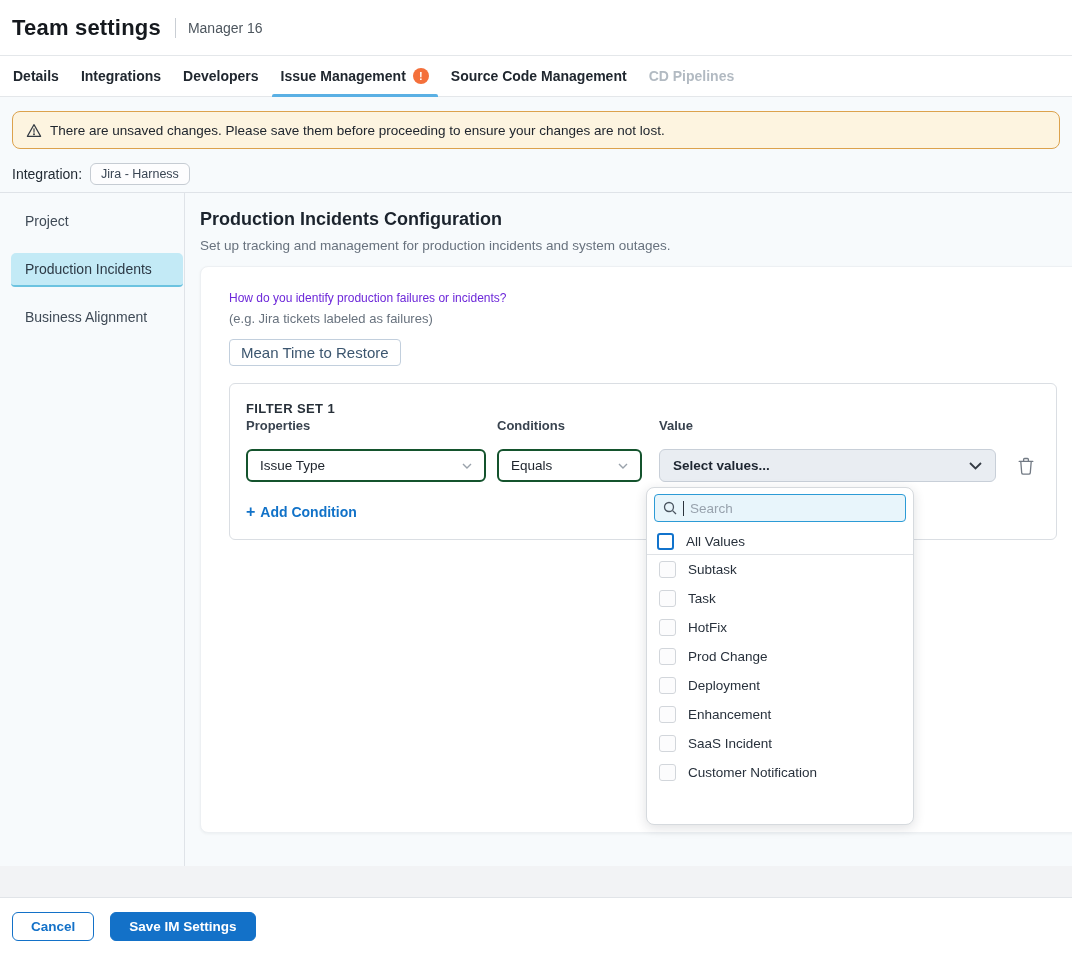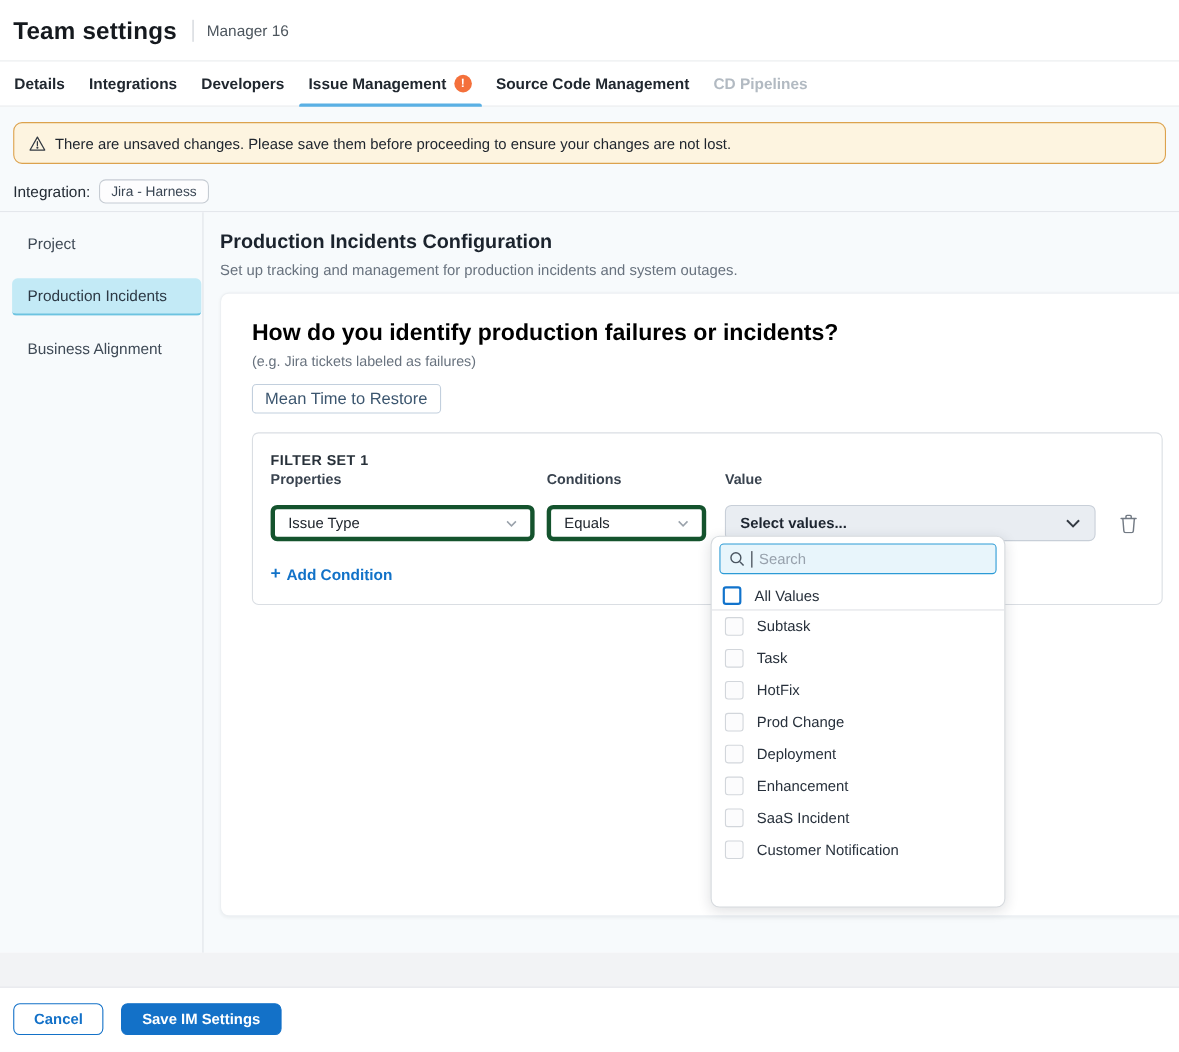--- a/index.html
+++ b/index.html
@@ -44,32 +44,32 @@
     border-bottom:2px solid transparent; }
   .side-item.active { background:#c3eaf6; color:#2c3945; border-bottom:2px solid #6cc3e0;
     border-radius:5px 5px 4px 4px; }
 
   .main { flex:1; padding:16px 9px 0 15px; }
   .main-title { font-size:18px; font-weight:700; color:#1b232d; }
   .main-sub { margin-top:8px; font-size:13.5px; color:#68727e; }
 
   .card { margin-top:13px; background:#fff; border:1px solid #edf0f3; border-radius:8px;
     box-shadow:0 1px 3px rgba(20,30,40,.05); height:567px; padding:24px 28px; }
-  .question { font-size:21px; font-weight:700; color:#000000; }
+  .question { font-size:12px; font-weight:400; color:#6d28d9; }
   .hint { margin-top:6px; font-size:13px; color:#68727e; }
   .metric-chip { display:inline-block; margin-top:13px; border:1px solid #c2cfdd; border-radius:4px;
     background:#fff; padding:4px 11px; font-size:15px; color:#3c566f; cursor:pointer; }
 
   .filter-box { margin-top:17px; border:1px solid #dadee3; border-radius:6px; padding:17px 16px 18px; }
   .filter-title { font-size:13px; font-weight:700; color:#273039; letter-spacing:.4px; }
   .filter-grid { display:grid; grid-template-columns:251px 162px 357px 24px; align-items:center; }
   .filter-grid.labels { margin-top:2px; }
   .col-label { font-size:13px; font-weight:600; color:#39434f; }
   .filter-grid.controls { margin-top:16px; }
-  .select { width:240px; height:33px; background:#fff; border:4px solid #14532d; border-radius:6px;
+  .select { width:240px; height:33px; background:#fff; border:2px solid #14532d; border-radius:6px;
     display:flex; align-items:center; justify-content:space-between; padding:0 12px; cursor:pointer; }
   .select.cond { width:145px; }
   .select-text { font-size:13.5px; color:#20262e; }
   .value-trigger { width:337px; height:33px; background:#e9edf2; border:1px solid #c8cfd8; border-radius:6px;
     display:flex; align-items:center; justify-content:space-between; padding:0 13px; cursor:pointer; }
   .value-text { font-size:13.5px; font-weight:700; color:#1d2530; }
   .trash-btn { background:none; border:none; cursor:pointer; padding:2px; display:flex; }
   .add-condition { margin-top:21px; display:inline-flex; align-items:center; gap:5px;
     font-size:14px; font-weight:700; color:#1172c8; cursor:pointer; background:none; border:none; }
   .plus { font-size:16px; font-weight:700; }

